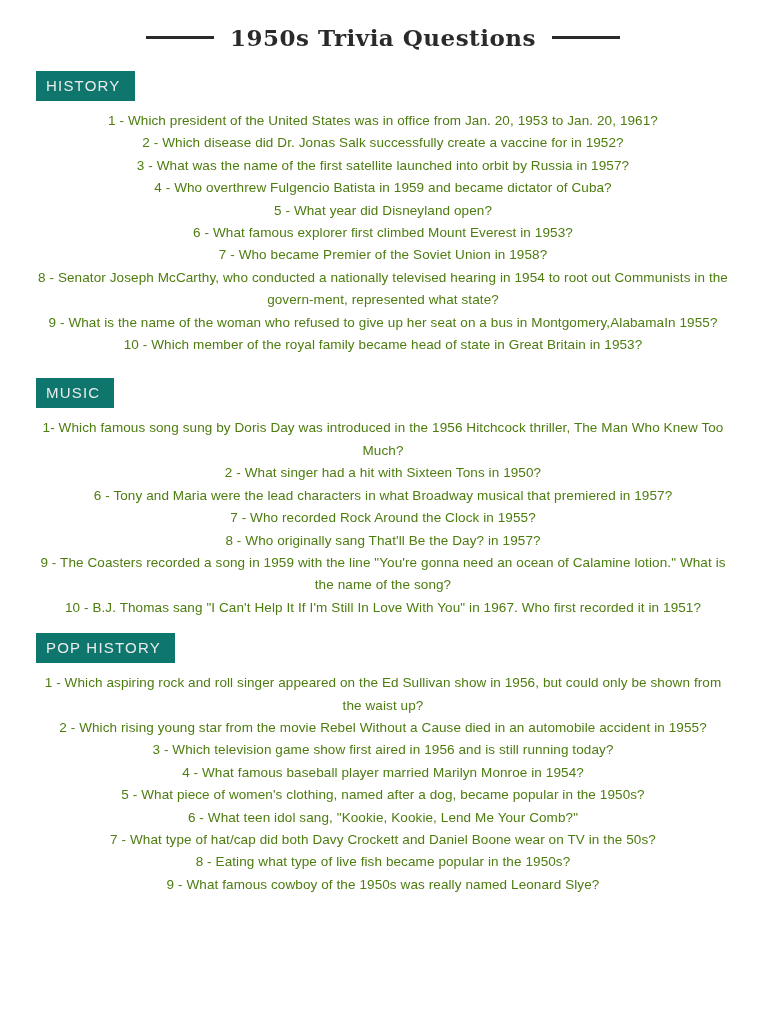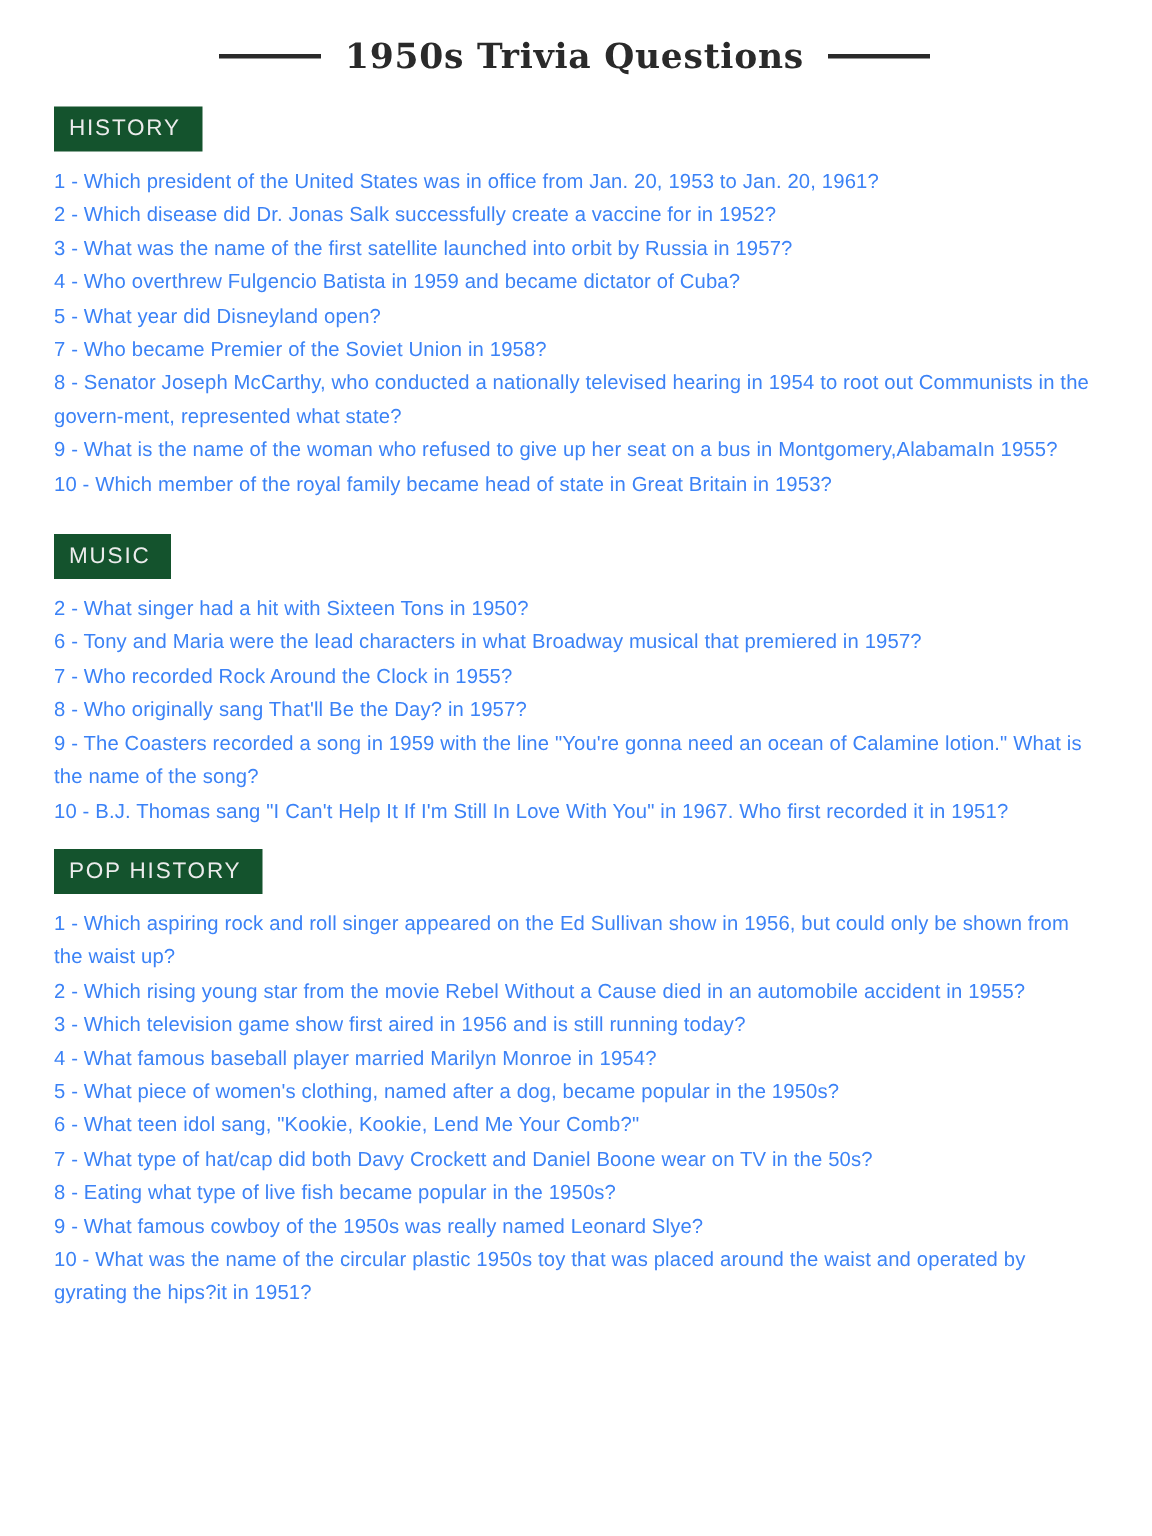--- a/index.html
+++ b/index.html
@@ -42,77 +42,79 @@
     letter-spacing: 0.5px;
     color: #2a2a2a;
     white-space: nowrap;
   }
 
   
   .trivia-section { margin: 0 0 22px 0; }
   .trivia-section.gap-sm { margin-bottom: 14px; }
   .section-badge {
     display: inline-block;
-    background: #14532d;
+    background: #0f766e;
     color: #ececec;
     font-size: 15px;
     letter-spacing: 1.2px;
     padding: 6px 14px 7px 10px;
     margin: 0 0 9px 0;
     font-weight: 400;
   }
   p.q {
     margin: 0;
     font-size: 13.5px;
     line-height: 22.4px;
-    color: #3b82f6;
+    color: #4d7c0f;
     letter-spacing: 0.1px;
+    text-align: center;
   }
 </style>
 </head>
 <body>
 
 <div class="page">
 
   <header class="title-row">
     <span class="title-rule"></span>
     <h1 class="page-title">1950s Trivia Questions</h1>
     <span class="title-rule"></span>
   </header>
 
   <section class="trivia-section">
     <div class="section-badge">HISTORY</div>
     <p class="q">1 - Which president of the United States was in office from Jan. 20, 1953 to Jan. 20, 1961?</p>
     <p class="q">2 - Which disease did Dr. Jonas Salk successfully create a vaccine for in 1952?</p>
     <p class="q">3 - What was the name of the first satellite launched into orbit by Russia in 1957?</p>
     <p class="q">4 - Who overthrew Fulgencio Batista in 1959 and became dictator of Cuba?</p>
     <p class="q">5 - What year did Disneyland open?</p>
+    <p class="q">6 - What famous explorer first climbed Mount Everest in 1953?</p>
     <p class="q">7 - Who became Premier of the Soviet Union in 1958?</p>
     <p class="q">8 - Senator Joseph McCarthy, who conducted a nationally televised hearing in 1954 to root out Communists in the govern-ment, represented what state?</p>
     <p class="q">9 - What is the name of the woman who refused to give up her seat on a bus in Montgomery,AlabamaIn 1955?</p>
     <p class="q">10 - Which member of the royal family became head of state in Great Britain in 1953?</p>
   </section>
 
   <section class="trivia-section gap-sm">
     <div class="section-badge">MUSIC</div>
+    <p class="q">1- Which famous song sung by Doris Day was introduced in the 1956 Hitchcock thriller, The Man Who Knew Too Much?</p>
     <p class="q">2 - What singer had a hit with Sixteen Tons in 1950?</p>
     <p class="q">6 - Tony and Maria were the lead characters in what Broadway musical that premiered in 1957?</p>
     <p class="q">7 - Who recorded Rock Around the Clock in 1955?</p>
     <p class="q">8 - Who originally sang That'll Be the Day? in 1957?</p>
     <p class="q">9 - The Coasters recorded a song in 1959 with the line "You're gonna need an ocean of Calamine lotion." What is the name of the song?</p>
     <p class="q">10 - B.J. Thomas sang "I Can't Help It If I'm Still In Love With You" in 1967. Who first recorded it in 1951?</p>
   </section>
 
   <section class="trivia-section">
     <div class="section-badge">POP HISTORY</div>
     <p class="q">1 - Which aspiring rock and roll singer appeared on the Ed Sullivan show in 1956, but could only be shown from the waist up?</p>
     <p class="q">2 - Which rising young star from the movie Rebel Without a Cause died in an automobile accident in 1955?</p>
     <p class="q">3 - Which television game show first aired in 1956 and is still running today?</p>
     <p class="q">4 - What famous baseball player married Marilyn Monroe in 1954?</p>
     <p class="q">5 - What piece of women's clothing, named after a dog, became popular in the 1950s?</p>
     <p class="q">6 - What teen idol sang, "Kookie, Kookie, Lend Me Your Comb?"</p>
     <p class="q">7 - What type of hat/cap did both Davy Crockett and Daniel Boone wear on TV in the 50s?</p>
     <p class="q">8 - Eating what type of live fish became popular in the 1950s?</p>
     <p class="q">9 - What famous cowboy of the 1950s was really named Leonard Slye?</p>
-    <p class="q">10 - What was the name of the circular plastic 1950s toy that was placed around the waist and operated by gyrating the hips?it in 1951?</p>
   </section>
 
 </div>
 
 </body></html>

